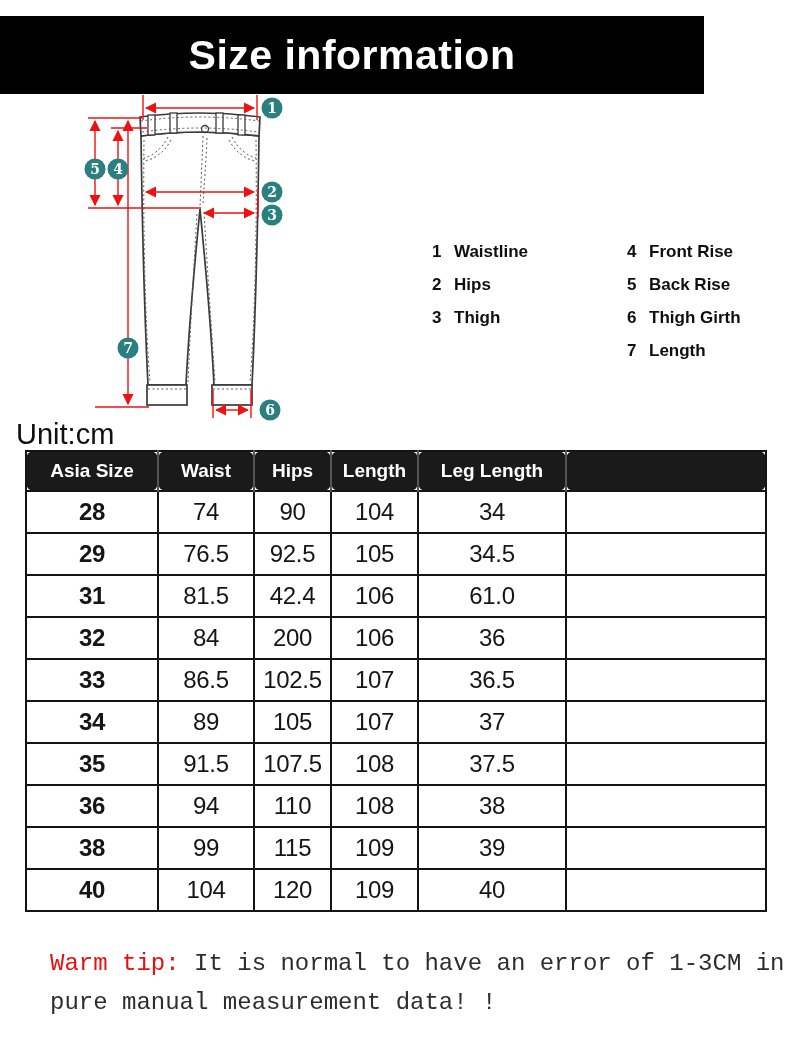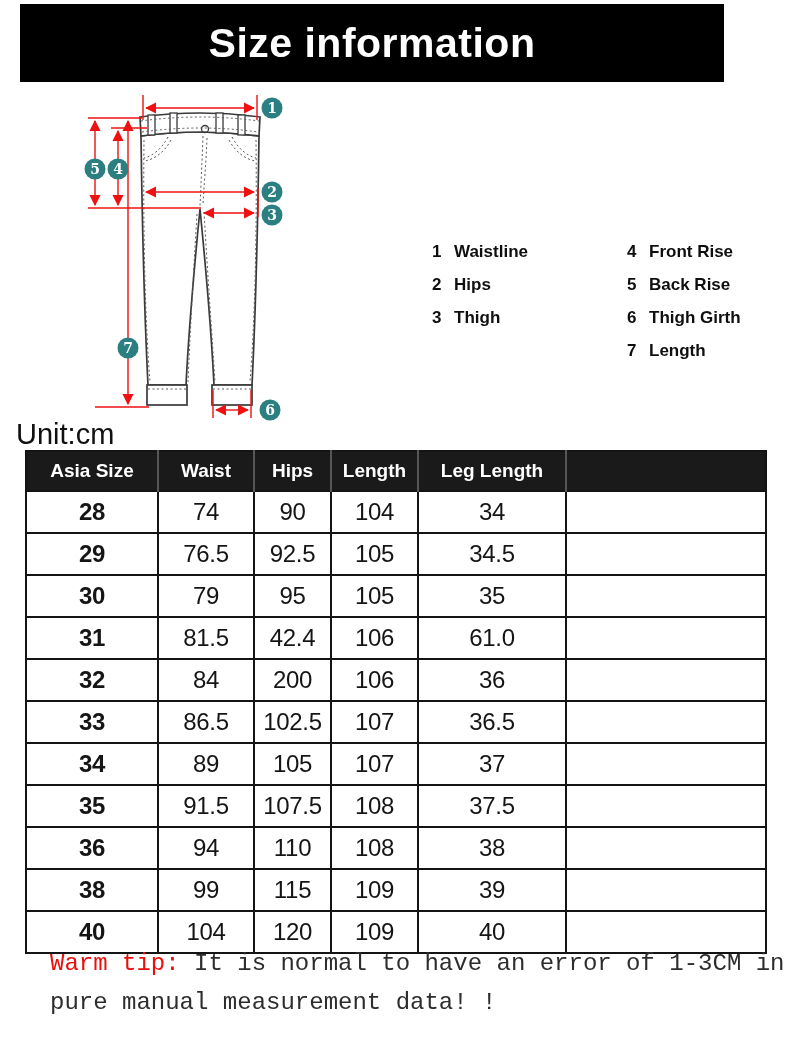--- a/index.html
+++ b/index.html
@@ -3,23 +3,23 @@
 <meta charset="utf-8">
 <style>
   html,body { margin:0; padding:0; background:#ffffff; }
   .page {
     position:relative; width:790px; height:1055px; background:#fff;
     font-family:"Liberation Sans", sans-serif; overflow:hidden;
   }
 
   
   .titlebar {
-    position:absolute; left:0; top:4px; width:704px; height:78px;
+    position:absolute; left:0; top:16px; width:704px; height:78px;
     background:var(--header-bar,#000);
-    display:flex; align-items:center; justify-content:center;margin-left:20px;
+    display:flex; align-items:center; justify-content:center;
   }
   .titlebar .title {
     color:#fff; font-size:41px; font-weight:bold; letter-spacing:0.5px;
   }
 
   
   .diagram-svg { position:absolute; left:55px; top:80px; }
 
   .legend { position:absolute; color:#0f0f0f; font-size:17px; font-weight:bold; }
   .legend-left  { left:432px; top:242px; }
@@ -35,21 +35,21 @@
 
   
   table.size-table {
     position:absolute; left:25px; top:450px;
     border-collapse:collapse; table-layout:fixed;
     border:2px solid #141414;
   }
   .size-table th {
     background:var(--table-header-bg,#1a1a1a); color:#fff;
     font-size:19px; font-weight:bold; height:38px;
-    border-right:2px solid #565656; padding:0;
+    border-right:2px solid #565656; padding:0;border-radius:8px;
   }
   .size-table th:last-child { border-right:2px solid #141414; }
   .size-table td {
     height:40px; text-align:center; vertical-align:middle;
     font-size:24px; color:#151515;
     border:2px solid #141414; padding:0;
     letter-spacing:-0.3px;
   }
   .size-table td.col-size { font-weight:bold; }
 
@@ -210,28 +210,20 @@
         </tr>
         <tr>
           <td class="col-size">29</td>
           <td>76.5</td>
           <td>92.5</td>
           <td>105</td>
           <td>34.5</td>
           <td></td>
         </tr>
         <tr>
-          <td class="col-size">30</td>
-          <td>79</td>
-          <td>95</td>
-          <td>105</td>
-          <td>35</td>
-          <td></td>
-        </tr>
-        <tr>
           <td class="col-size">31</td>
           <td>81.5</td>
           <td>42.4</td>
           <td>106</td>
           <td>61.0</td>
           <td></td>
         </tr>
         <tr>
           <td class="col-size">32</td>
           <td>84</td>

